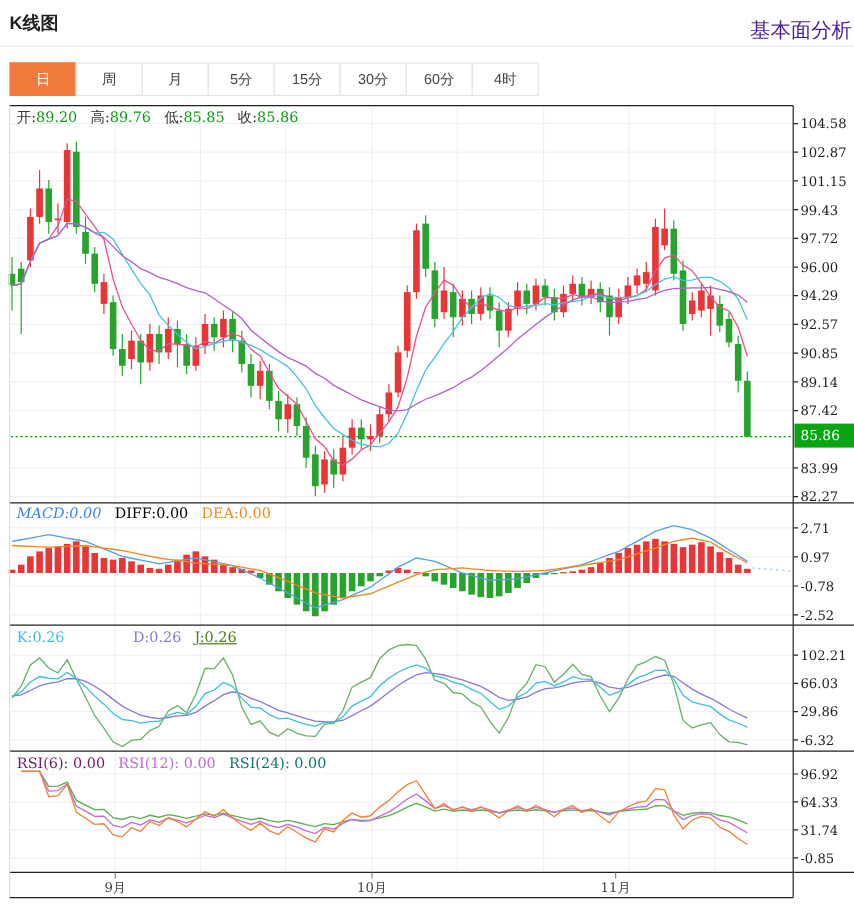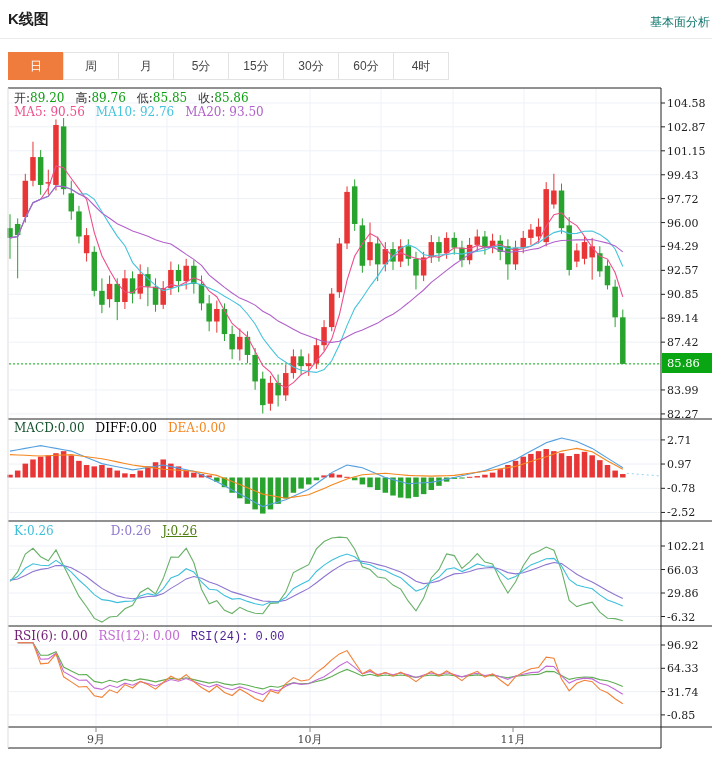--- a/index.html
+++ b/index.html
@@ -1,19 +1,19 @@
 <!DOCTYPE html>
 <html><head>
 <meta charset="utf-8">
 <style>
   html,body{margin:0;padding:0;background:#fff;}
   .page{position:relative;width:712px;height:759px;background:#fff;overflow:hidden;
         font-family:"Liberation Sans",sans-serif;}
   .hdr-title{position:absolute;left:8px;top:10px;font-size:15px;font-weight:bold;color:#1f1f1f;}
-  .hdr-link{position:absolute;right:2px;top:14px;font-size:12px;color:#0f766e;text-decoration:none;cursor:pointer;}
+  .hdr-link{position:absolute;right:2px;top:14px;font-size:17px;color:#4c1d95;text-decoration:none;cursor:pointer;}
   .hdr-divider{position:absolute;left:0;top:38px;width:712px;height:0;border-top:1px solid #ebebeb;}
   .tabs{position:absolute;left:8px;top:52px;display:flex;}
   .tab{width:54px;height:26px;line-height:26px;text-align:center;font-size:12px;color:#444;
        background:#fff;border:1px solid #e3e3e3;margin-left:-1px;cursor:pointer;}
   .tab:first-child{margin-left:0;}
   .tab.active{color:#fff;font-weight:normal;}
   svg{position:absolute;left:0;top:0;}
   .lg{position:absolute;font-family:"DejaVu Serif",serif;font-size:12px;white-space:nowrap;}
   .lg span{margin-right:11px;}
   .ptag{position:absolute;left:662px;top:353px;width:48px;height:20px;line-height:20px;
@@ -406,19 +406,18 @@
         <g>
           <line x1="96" y1="727" x2="96" y2="732" stroke="#888"></line>
           <text x="96" y="743" fill="#444" font-size="11" text-anchor="middle" font-family="DejaVu Serif,serif">9月</text>
           <line x1="310" y1="727" x2="310" y2="732" stroke="#888"></line>
           <text x="310" y="743" fill="#444" font-size="11" text-anchor="middle" font-family="DejaVu Serif,serif">10月</text>
           <line x1="513" y1="727" x2="513" y2="732" stroke="#888"></line>
           <text x="513" y="743" fill="#444" font-size="11" text-anchor="middle" font-family="DejaVu Serif,serif">11月</text>
         </g>
       </svg>
     <div class="lg" id="lg-ohlc" style="left:14px;top:2px;"><span><span style="color: rgb(51, 51, 51); margin-right: 0px;">开:</span><span style="color: rgb(14, 160, 18); margin-right: 0px;">89.20</span></span><span><span style="color: rgb(51, 51, 51); margin-right: 0px;">高:</span><span style="color: rgb(14, 160, 18); margin-right: 0px;">89.76</span></span><span><span style="color: rgb(51, 51, 51); margin-right: 0px;">低:</span><span style="color: rgb(14, 160, 18); margin-right: 0px;">85.85</span></span><span><span style="color: rgb(51, 51, 51); margin-right: 0px;">收:</span><span style="color: rgb(14, 160, 18); margin-right: 0px;">85.86</span></span></div>
-    <div class="lg" id="lg-ma" style="left:14px;top:17px;"><span style="color: rgb(237, 79, 139);">MA5: 90.56</span><span style="color: rgb(70, 195, 221);">MA10: 92.76</span><span style="color: rgb(177, 97, 202);">MA20: 93.50</span></div>
-    <div class="lg" id="lg-macd" style="left:14px;top:333px;"><span style="color: #14532d;">MACD:0.00</span><span style="color: #000000;">DIFF:0.00</span><span style="color: rgb(245, 135, 31); margin-top: 32px;">DEA:0.00</span></div>
+    <div class="lg" id="lg-macd" style="left:14px;top:333px;"><span style="color: #3b82f6; font-style: italic;">MACD:0.00</span><span style="color: #000000;">DIFF:0.00</span><span style="color: rgb(245, 135, 31); margin-top: 32px;">DEA:0.00</span></div>
     <div class="lg" id="lg-kdj" style="left:14px;top:436px;"><span style="color: rgb(62, 192, 220); margin-top: 28px;">K:0.26</span><span style="color: rgb(143, 118, 207); margin-left: 46px;">D:0.26</span><span style="color: #4d7c0f; text-decoration: underline;">J:0.26</span></div>
-    <div class="lg" id="lg-rsi" style="left:14px;top:541px;"><span style="color: #701a75;">RSI(6): 0.00</span><span style="color: rgb(196, 106, 214); margin-top: 26px;">RSI(12): 0.00</span><span style="color: #4c1d95; font-family: Liberation Mono, monospace;">RSI(24): 0.00</span></div>
+    <div class="lg" id="lg-rsi" style="left:14px;top:541px;"><span style="color: #701a75;">RSI(6): 0.00</span><span style="color: rgb(196, 106, 214); margin-top: 26px;">RSI(12): 0.00</span><span style="color: #0f766e;">RSI(24): 0.00</span></div>
     <div class="ptag" id="ptag" style="top: 265px; background: rgb(10, 165, 18);">85.86</div>
   </div>
 </div>
 
 </body></html>

